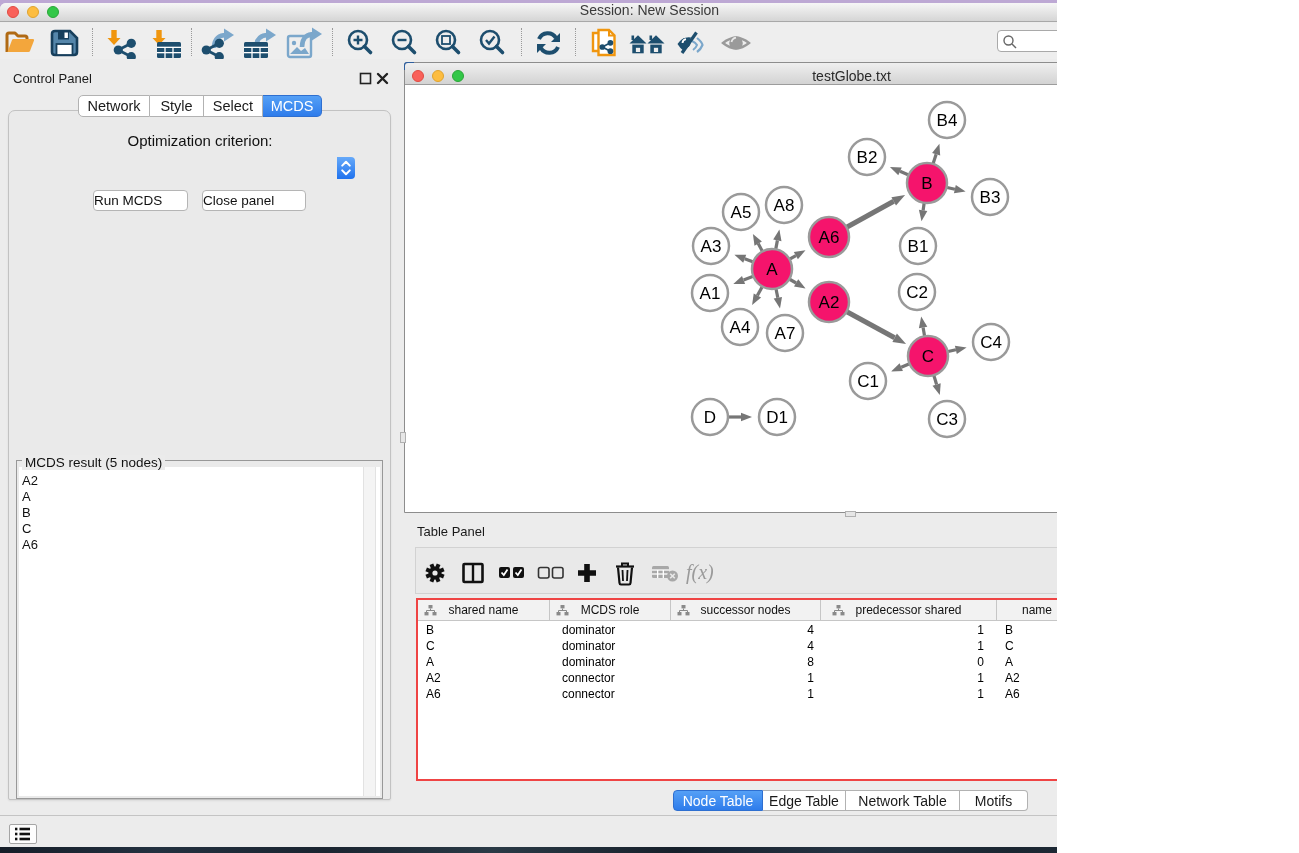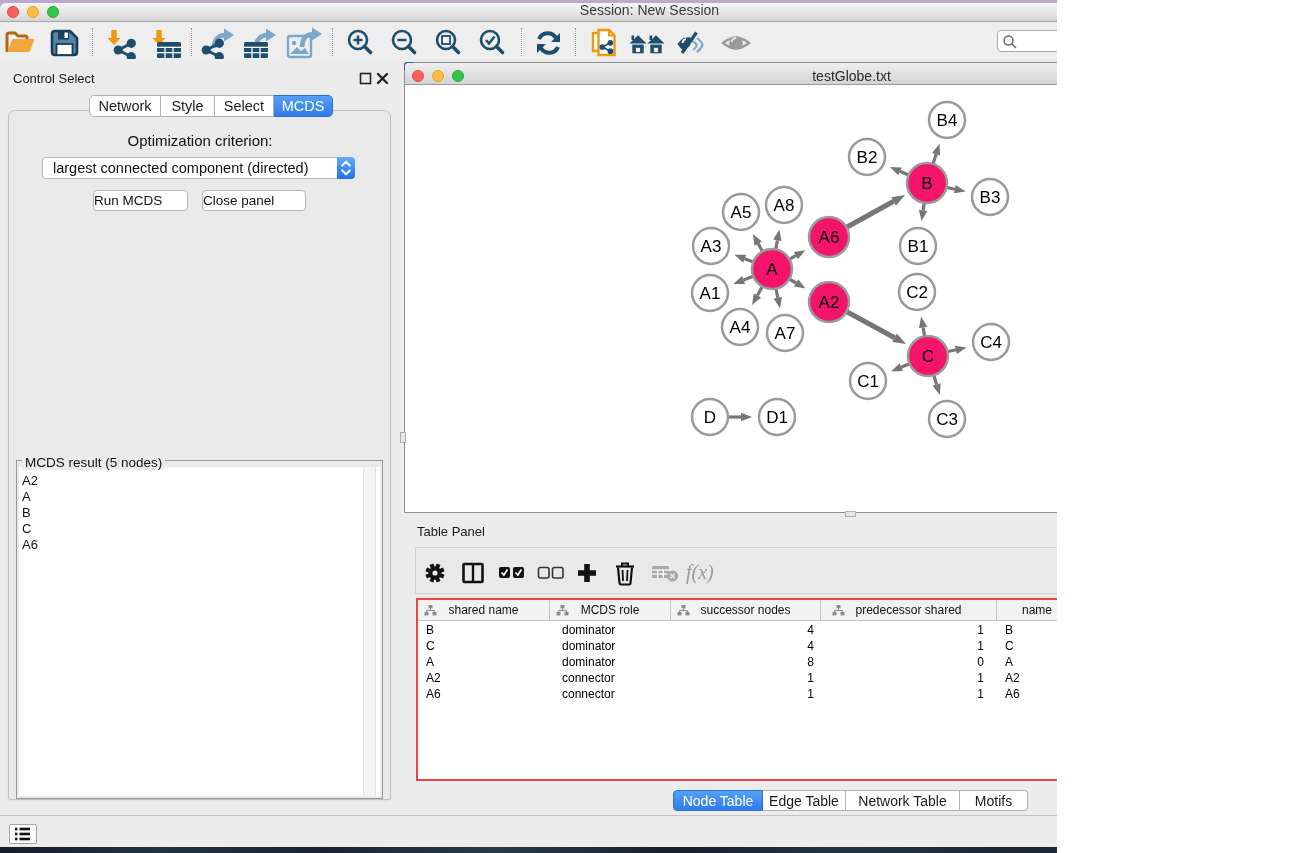--- a/index.html
+++ b/index.html
@@ -10,21 +10,21 @@
 #appwin { left:0; top:3px; width:1299px; height:844px; background:#ececec; border-radius:6px 6px 0 0; overflow:hidden; }
 #titlebar { left:0; top:3px; width:1299px; height:19px; background:linear-gradient(#f6f6f6,#d5d5d5); border-bottom:1px solid #a8a8a8; border-radius:6px 6px 0 0; }
 .tl { border-radius:50%; width:12px; height:12px; }
 #apptitle { left:0; top:2px; width:1299px; text-align:center; font-size:14px; color:#3a3a3a; }
 #toolbar { left:0; top:23px; width:1299px; height:36px; background:#eeeeee; }
 .sep { top:28px; width:0; height:28px; border-left:1px dotted #9a9a9a; }
 #searchbox { left:997px; top:30px; width:293px; height:22px; background:#fff; border:1px solid #a9a9a9; border-radius:4px; }
 
 #cptitle { left:13px; top:71px; font-size:13px; color:#1a1a1a; }
 #cppane { left:8px; top:110px; width:383px; height:690px; border:1px solid #c2c2c2; border-radius:7px 7px 2px 2px; background:#eaeaea; box-shadow:0 1px 2px rgba(0,0,0,0.08); }
-.tab { top:95px; height:22px; background:#fff; border:1px solid #b2b2b2; font-size:14.5px; color:#1a1a1a; text-align:center; line-height:21px;margin-left:11px; }
+.tab { top:95px; height:22px; background:#fff; border:1px solid #b2b2b2; font-size:14.5px; color:#1a1a1a; text-align:center; line-height:21px; }
 #optlabel { left:8px; top:132px; width:384px; text-align:center; font-size:15px; color:#111; }
 #dropdown { left:42px; top:157px; width:312px; height:22px; background:#fff; border:1px solid #b5b5b5; border-radius:4px; font-size:14.5px; color:#111; line-height:21px; padding-left:10px; }
 #ddbtn { left:337px; top:157px; width:18px; height:22px; background:linear-gradient(#66a9f9,#1f72ee); border-radius:0 4px 4px 0; }
 .btn { top:190px; height:21px; background:#fff; border:1px solid #b5b5b5; border-radius:4px; font-size:13.5px; color:#111; text-align:left; line-height:19px; }
 #grpbox { left:16px; top:460px; width:367px; height:339px; border:1px solid #989898; }
 #grplabel { z-index:5; left:22px; top:455px; background:#ebebeb; padding:0 3px; font-size:13.5px; color:#111; }
 #cplist { padding-top:6px; left:19px; top:467px; width:361px; height:329px; background:#fff; font-size:13px; color:#111; }
 #cplist div { height:16px; line-height:16px; padding-left:3px; }
 #cpscroll { left:363px; top:467px; width:13px; height:329px; background:#f4f4f4; border-left:1px solid #e2e2e2; border-right:1px solid #e2e2e2; }
 
@@ -179,34 +179,33 @@
   <div class="abs sep" style="left:191px;"></div>
   <div class="abs sep" style="left:332px;"></div>
   <div class="abs sep" style="left:521px;"></div>
   <div class="abs sep" style="left:575px;"></div>
   <div class="abs" id="searchbox"></div>
   <svg class="abs" style="left:1002px;top:34px;" width="16" height="16" viewBox="0 0 16 16">
       <circle cx="6.5" cy="6.5" r="4.5" fill="none" stroke="#666" stroke-width="1.4"></circle>
       <line x1="10" y1="10" x2="14" y2="14" stroke="#666" stroke-width="1.4"></line>
     </svg>
 
-  <div class="abs" id="cptitle">Control Select</div>
+  <div class="abs" id="cptitle">Control Panel</div>
   <svg class="abs" style="left:359px;top:72px;" width="13" height="13" viewBox="0 0 13 13">
       <rect x="1.5" y="1.5" width="10" height="10" fill="none" stroke="#222" stroke-width="1.6"></rect>
     </svg>
   <svg class="abs" style="left:376px;top:72px;" width="13" height="13" viewBox="0 0 13 13">
       <path d="M2 2 L11 11 M11 2 L2 11" stroke="#222" stroke-width="2.4" stroke-linecap="round"></path>
     </svg>
   <div class="abs" id="cppane"></div>
   <div class="abs tab" style="left:78px;width:72px;border-radius:5px 0 0 5px;">Network</div>
   <div class="abs tab" style="left:150px;width:54px;border-left:none;">Style</div>
   <div class="abs tab" style="left:204px;width:59px;border-left:none;">Select</div>
   <div class="abs tab" style="left:263px;width:59px;border-left:none;border-radius:0 5px 5px 0;background:linear-gradient(#55a0f6,#2e7ceb);color:#fff;border-color:#2e6fd0;">MCDS</div>
   <div class="abs" id="optlabel">Optimization criterion:</div>
-  <div class="abs" id="dropdown">largest connected component (directed)</div>
   <div class="abs" id="ddbtn"><svg width="18" height="22" viewBox="0 0 18 22">
         <path d="M5.2 8.6 L9 4.8 L12.8 8.6 M5.2 13.4 L9 17.2 L12.8 13.4" fill="none" stroke="#fff" stroke-width="2" stroke-linejoin="round" stroke-linecap="round"></path>
       </svg></div>
   <div class="abs btn" style="left:93px;width:95px;">Run MCDS</div>
   <div class="abs btn" style="left:202px;width:104px;">Close panel</div>
   <div class="abs" id="grpbox"></div>
   <div class="abs" id="grplabel">MCDS result (5 nodes)</div>
   <div class="abs" id="cplist">
       <div>A2</div>
       <div>A</div>

